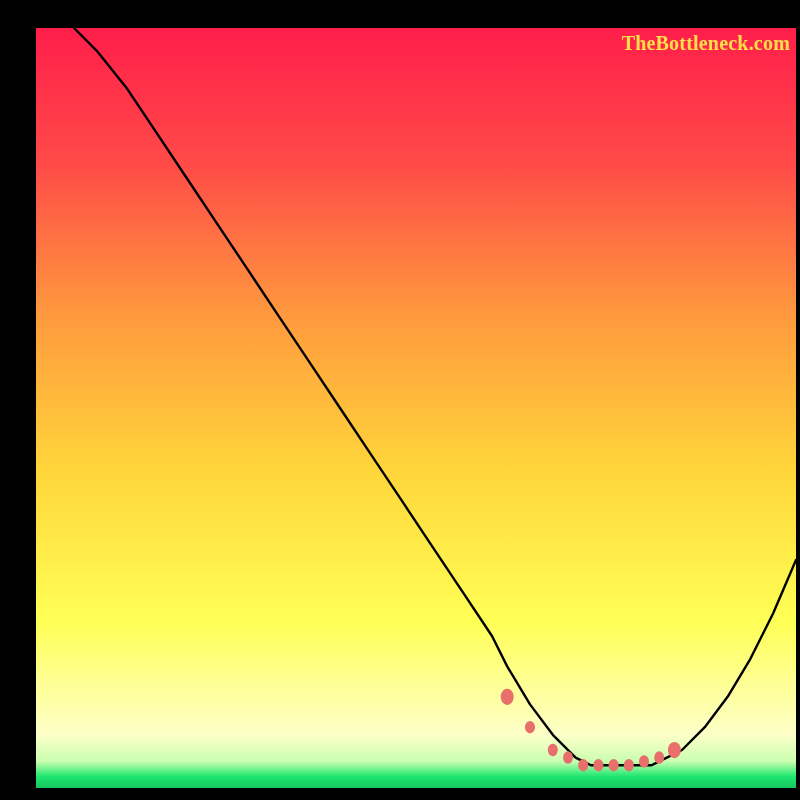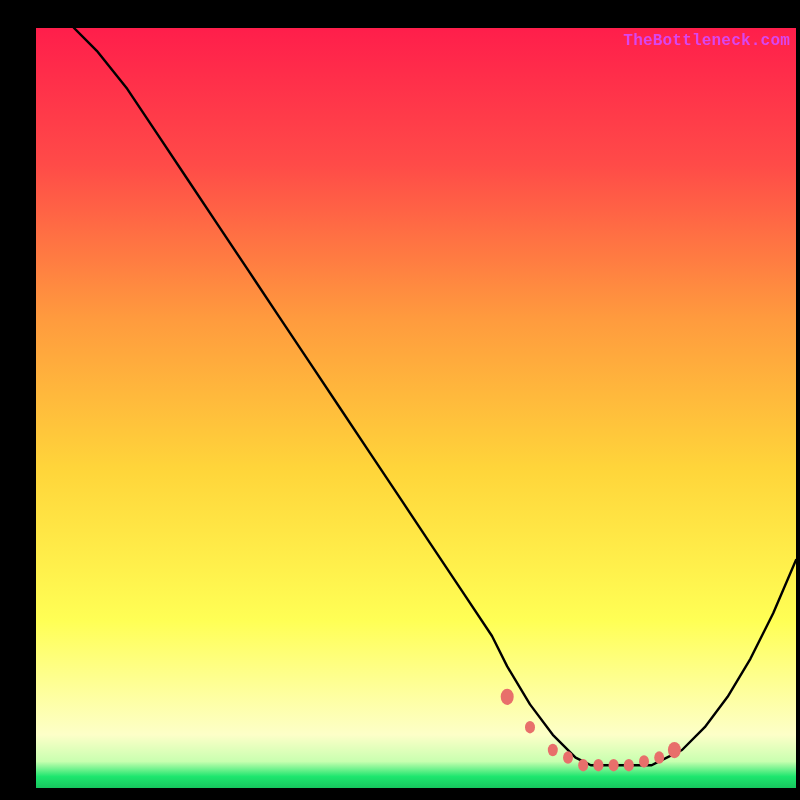--- a/index.html
+++ b/index.html
@@ -22,24 +22,24 @@
     position: absolute;
     left: 0;
     top: 0;
     width: 760px;
     height: 760px;
   }
   .watermark {
     position: absolute;
     top: 4px;
     right: 6px;
-    font-family: Liberation Mono, monospace;
-    font-size: 16px;
+    font-family: Liberation Serif, serif;
+    font-size: 20px;
     font-weight: 600;
-    color: #d946ef;
+    color: #fde047;
     letter-spacing: 0.2px;
     user-select: none;
   }
 </style>
 </head>
 <body>
 
 <div class="frame">
   <svg class="plot-area" viewBox="0 0 760 760" preserveAspectRatio="none">
     <defs>

